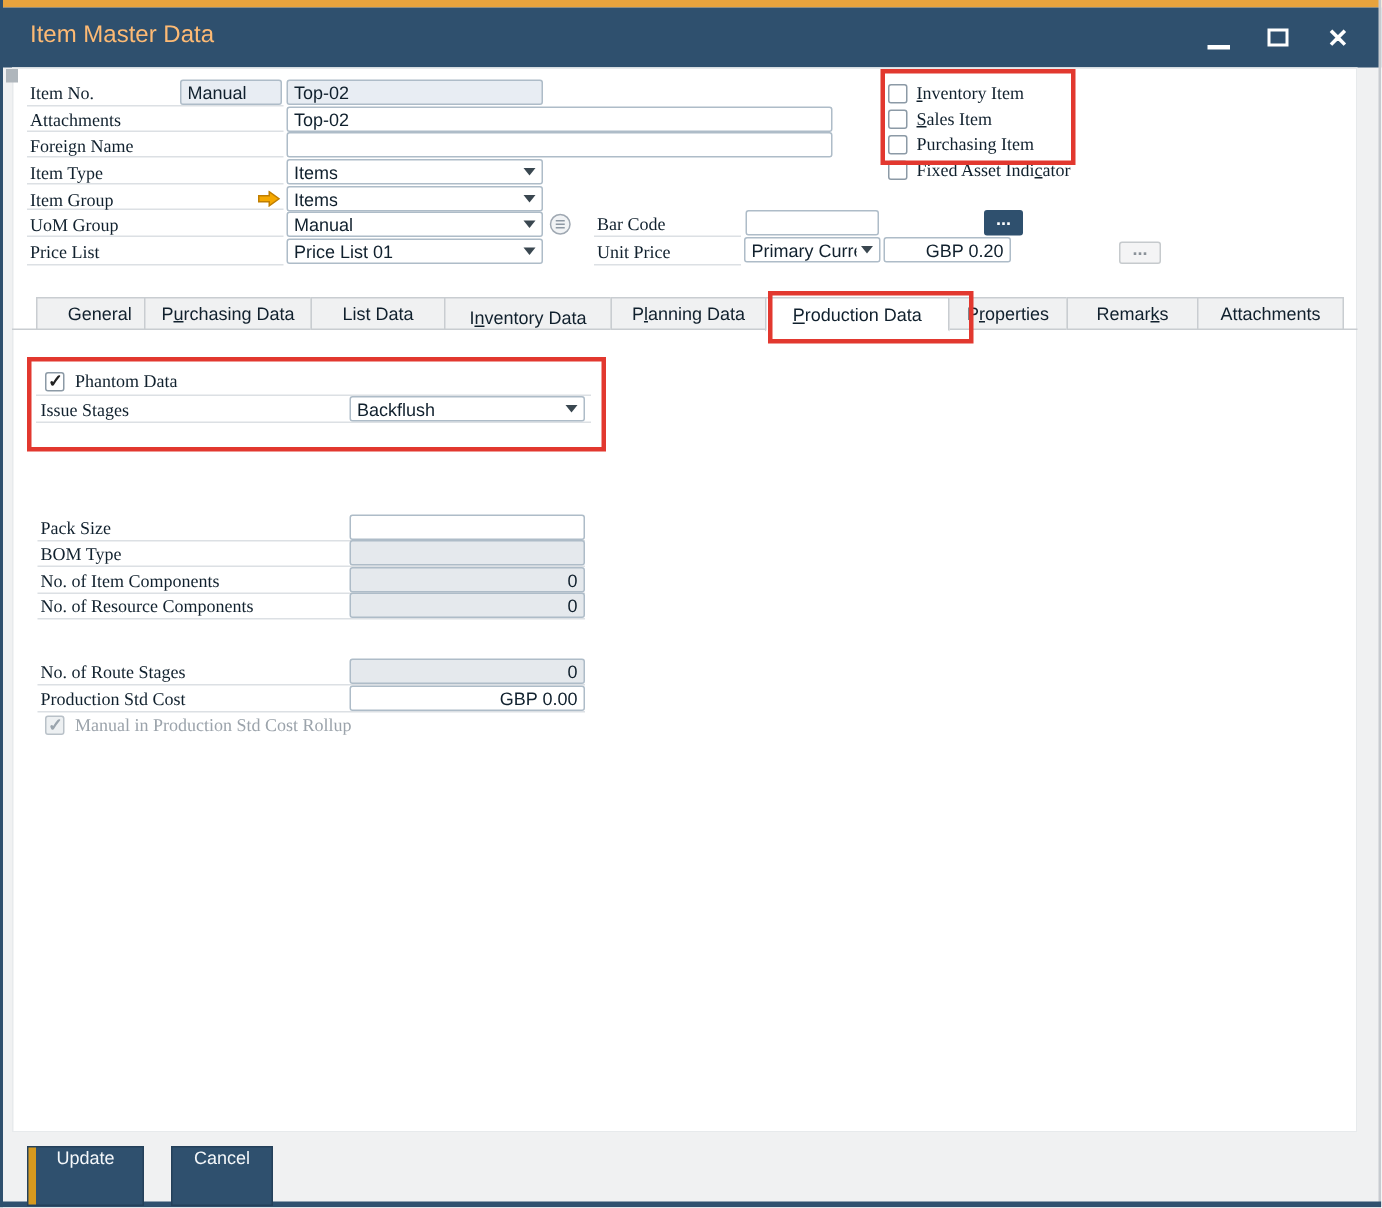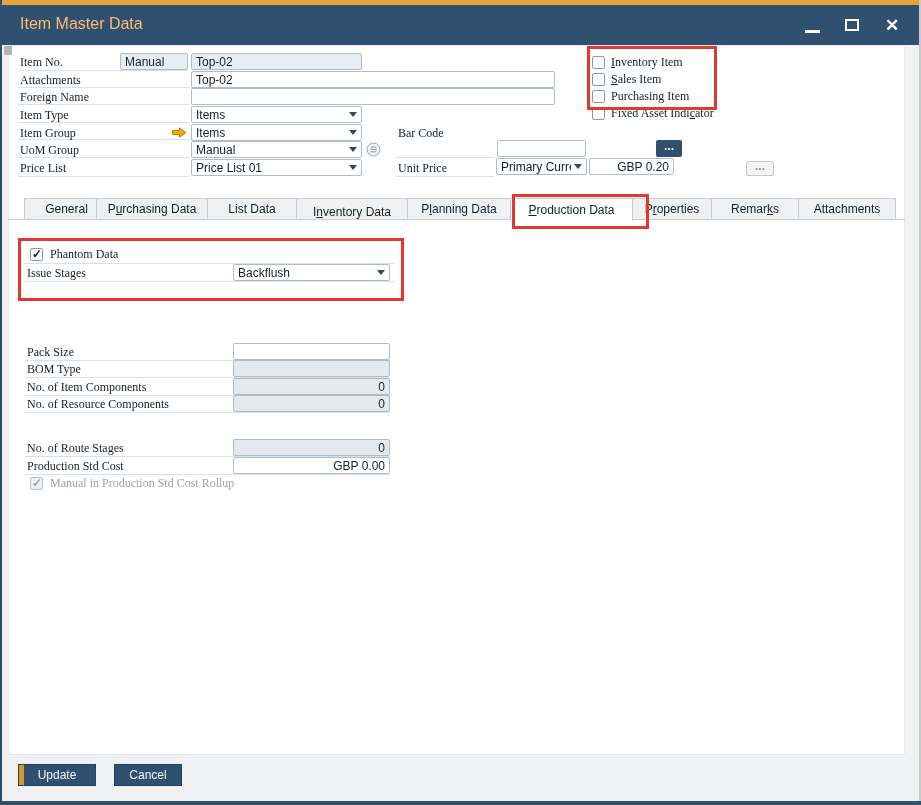--- a/index.html
+++ b/index.html
@@ -29,21 +29,21 @@
   .hline{position:absolute;height:1px;background:#DCE0E4;z-index:2;}
   .cb{position:absolute;width:13px;height:13px;box-sizing:border-box;border:1px solid #8C9AA6;background:#fff;border-radius:2px;z-index:3;}
   .cb.checked::after{content:"\2713";position:absolute;left:1px;top:-2px;font-size:12px;font-weight:bold;color:#222;}
   .cb.dis{background:#EDF0F2;border-color:#B9C1C8;}
   .cb.dis.checked::after{color:#9AA4AD;}
   .tabbar{position:absolute;left:8px;top:198px;width:897px;height:22px;z-index:4;display:flex;padding-left:16px;box-sizing:border-box;}
   .tab-underline{position:absolute;left:8px;top:219px;width:897px;height:1px;background:#C9CDD1;z-index:3;}
   .tab{height:22px;box-sizing:border-box;border:1px solid #C9CDD1;margin-right:-1px;background:#F0F1F2;font-size:12px;color:#10202D;display:flex;align-items:center;justify-content:center;z-index:4;}
   .tab.active{background:#ffffff;height:23px;border-bottom:1px solid #ffffff;z-index:5;}
   .ann{position:absolute;border:3px solid #E2382F;z-index:10;pointer-events:none;}
-  .btn{position:absolute;height:22px;box-sizing:border-box;background:#2F506E;border:1px solid #24405A;color:#F4F7FA;font-size:12px;display:flex;align-items:center;justify-content:center;z-index:3;}
+  .btn{position:absolute;height:40px;box-sizing:border-box;background:#2F506E;border:1px solid #24405A;color:#F4F7FA;font-size:12px;display:flex;align-items:flex-start;justify-content:center;z-index:3;}
   .gold{position:absolute;left:0;top:0;bottom:0;width:5px;background:#D6991F;}
   .mini-btn-dark{position:absolute;box-sizing:border-box;background:#2F506E;color:#fff;font-size:12px;font-weight:bold;display:flex;align-items:center;justify-content:center;border-radius:2px;z-index:3;padding-bottom:5px;}
   .mini-btn-light{position:absolute;box-sizing:border-box;background:#F4F4F5;border:1px solid #C6CACD;color:#8B9299;font-size:12px;font-weight:bold;display:flex;align-items:center;justify-content:center;border-radius:2px;z-index:3;padding-bottom:5px;}
   .icon{position:absolute;z-index:3;}
   u{text-decoration:underline;}
 </style>
 </head>
 <body>
 
 <div class="window">
@@ -119,21 +119,21 @@
   <div class="cb" style="left:592px;top:56px;"></div>
   <span class="lbl" style="left:611px;top:55px;"><u>I</u>nventory Item</span>
   <div class="cb" style="left:592px;top:73px;"></div>
   <span class="lbl" style="left:611px;top:72px;"><u>S</u>ales Item</span>
   <div class="cb" style="left:592px;top:90px;"></div>
   <span class="lbl" style="left:611px;top:89px;">Purchasing Item</span>
   <div class="cb" style="left:592px;top:107px;"></div>
   <span class="lbl" style="left:611px;top:106px;">Fixed Asset Indi<u>c</u>ator</span>
   <div class="ann" style="left:587px;top:46px;width:124px;height:58px;"></div>
 
-  <span class="lbl" style="left:398px;top:126px;">Bar Code</span>
+  <span class="lbl" style="left:398px;top:142px;">Bar Code</span>
   <div class="field" style="left:497px;top:140px;width:89px;"></div>
   <div class="mini-btn-dark" style="left:656px;top:140px;width:26px;height:17px;">...</div>
   <div class="hline" style="left:396px;top:157px;width:98px;"></div>
 
   <span class="lbl" style="left:398px;top:161px;">Unit Price</span>
   <div class="combo" style="left:496px;top:158px;width:91px;">
     <span class="txt">Primary Currer</span>
     <span class="tri"></span>
   </div>
   <div class="field num" style="left:589px;top:158px;width:85px;">GBP 0.20</div>

